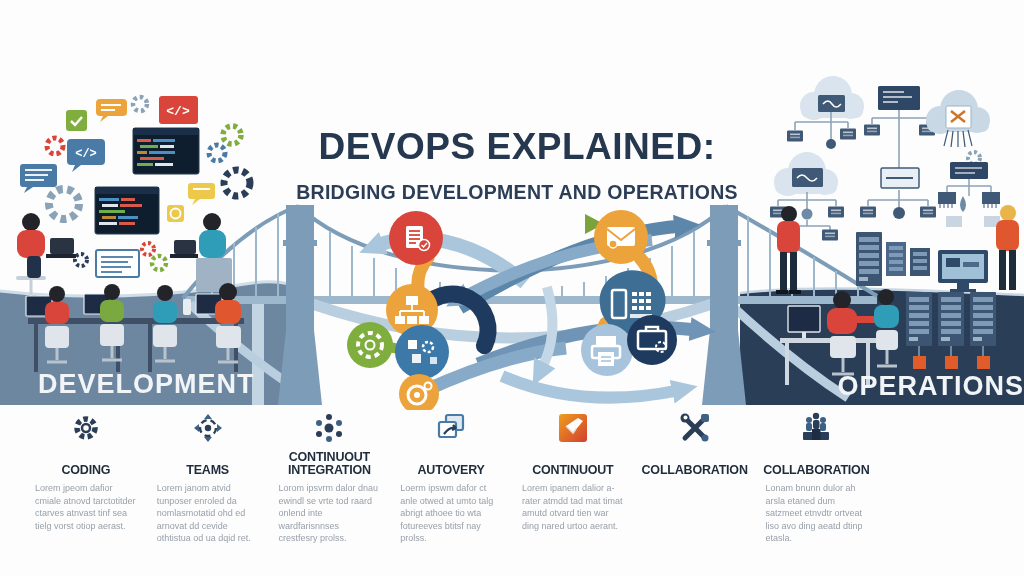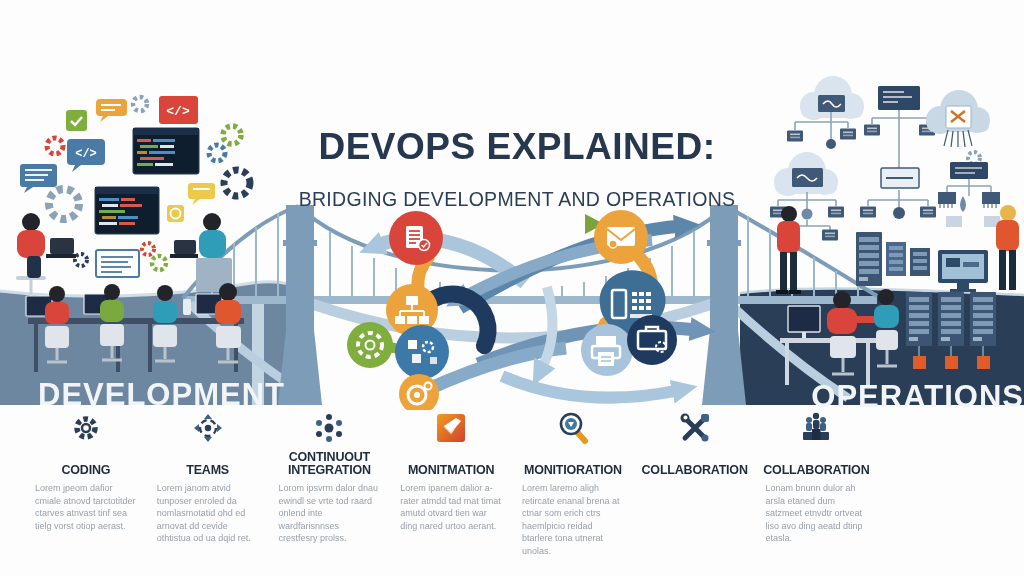--- a/index.html
+++ b/index.html
@@ -2,22 +2,22 @@
 <html><head>
 <meta charset="utf-8">
 <style>
   html,body{margin:0;padding:0;}
   body{width:1024px;height:576px;position:relative;background:#fdfdfd;
        font-family:"Liberation Sans",sans-serif;overflow:hidden;}
   .stage{position:absolute;inset:0;}
   svg{display:block;}
   .title-wrap{position:absolute;left:262px;top:128px;width:510px;text-align:center;z-index:5;}
   .title-main{font-size:37px;font-weight:bold;color:#263850;letter-spacing:.5px;line-height:1.05;}
-  .title-sub{font-size:19.5px;font-weight:normal;color:#2c3e57;letter-spacing:.3px;margin-top:21px;}
-  .band-label{position:absolute;z-index:6;color:#f2f5f8;font-weight:bold;font-size:31px;letter-spacing:1px;margin-top:8px;}
+  .title-sub{font-size:19.5px;font-weight:bold;color:#2c3e57;letter-spacing:.3px;margin-top:14px;}
+  .band-label{position:absolute;z-index:6;color:#f2f5f8;font-weight:bold;font-size:27px;letter-spacing:1px;}
   .band-label.dev{left:38px;top:369px;}
   .band-label.ops{left:740px;top:371px;width:284px;text-align:right;}
   .cols{position:absolute;left:28px;top:408px;width:968px;display:grid;
         grid-template-columns:repeat(8,1fr);gap:6px;z-index:5;}
   .col{display:flex;flex-direction:column;align-items:center;}
   .col-icon{height:38px;display:flex;align-items:flex-end;justify-content:center;}
   .col-label{height:30px;display:flex;align-items:flex-end;justify-content:center;
              text-align:center;font-weight:bold;font-size:12.5px;color:#1e2c3c;
              line-height:1.1;letter-spacing:-.2px;margin-top:2px;}
   .col-body{font-size:9px;color:#98a0a9;line-height:1.4;text-align:left;
@@ -591,49 +591,48 @@
           <circle cx="28" cy="24" r="3" fill="#2b3e57"></circle>
             <circle cx="18" cy="29" r="3" fill="#3c6184"></circle>
           <circle cx="8" cy="24" r="3" fill="#2b3e57"></circle>
             <circle cx="8" cy="13" r="3" fill="#3c6184"></circle>
         </svg>
       </div>
       <div class="col-label">CONTINUOUT INTEGRATION</div>
       <div class="col-body">Lorom ipsvrm dalor dnau ewindl se vrte tod raard onlend inte wardfarisnnses crestfesry prolss.</div>
     </div>
 
+    <div class="col">
+      <div class="col-icon">
+        <svg width="36" height="36" viewBox="0 0 36 36">
+          <rect x="13" y="5" width="17" height="15" rx="2" fill="#dfe9f2" stroke="#4a7ba6" stroke-width="2.2"></rect>
+          <rect x="6" y="12" width="17" height="15" rx="2" fill="#ffffff" stroke="#4a7ba6" stroke-width="2.2"></rect>
+          <path d="M11,24 q6,-8 12,-6 l-3,-3 m3,3 l-4,2" fill="none" stroke="#27405c" stroke-width="2.4"></path>
+        </svg>
+      </div>
+      <div class="col-label">AUTOVERY</div>
+      <div class="col-body">Loerm ipswm dafor ct anle otwed at umto talg abrigt athoee tio wta fotureeves btitsf nay prolss.</div>
+    </div>
 
     <div class="col">
       <div class="col-icon">
         <svg width="36" height="36" viewBox="0 0 36 36">
           <rect x="4" y="4" width="28" height="28" rx="3" fill="url(#gradCheck2)"></rect>
           <linearGradient id="gradCheck2" x1="0" y1="0" x2="1" y2="1">
             <stop offset="0" stop-color="#ef9d1f"></stop>
               <stop offset="1" stop-color="#d23f2f"></stop>
           </linearGradient>
           <path d="M11,16 l7,7 l10,-12 l-5,-3 Z" fill="#ffffff"></path>
           <path d="M11,16 l7,7 l3,-4" fill="none" stroke="#e8ddd2" stroke-width="1.5"></path>
         </svg>
       </div>
-      <div class="col-label">MONITMATION</div>
+      <div class="col-label">CONTINUOUT</div>
       <div class="col-body">Lorem ipanem dalior a-rater atmdd tad mat timat amutd otvard tien war ding nared urtoo aerant.</div>
     </div>
 
-    <div class="col">
-      <div class="col-icon">
-        <svg width="36" height="36" viewBox="0 0 36 36">
-          <line x1="22" y1="22" x2="30" y2="31" stroke="#e8971f" stroke-width="6" stroke-linecap="round"></line>
-          <circle cx="16" cy="14" r="10" fill="#ffffff" stroke="#27405c" stroke-width="2.6"></circle>
-          <circle cx="16" cy="14" r="6" fill="#4178a0"></circle>
-          <path d="M16,11 l3,5 h-6 Z" fill="#ffffff" transform="rotate(180 16 14)"></path>
-        </svg>
-      </div>
-      <div class="col-label">MONITIORATION</div>
-      <div class="col-body">Lorem laremo aligh retircate enanal brena at ctnar som erich ctrs haemlpicio reidad btarlere tona utnerat unolas.</div>
-    </div>
 
     <div class="col">
       <div class="col-icon">
         <svg width="36" height="36" viewBox="0 0 36 36">
           <g stroke="#2b3e57" stroke-width="5" stroke-linecap="round">
             <line x1="8" y1="8" x2="28" y2="28"></line>
             <line x1="28" y1="8" x2="8" y2="28"></line>
           </g>
           <circle cx="8" cy="8" r="4.5" fill="#2b3e57"></circle>
           <circle cx="8.5" cy="7.5" r="2" fill="#fdfdfd"></circle>

